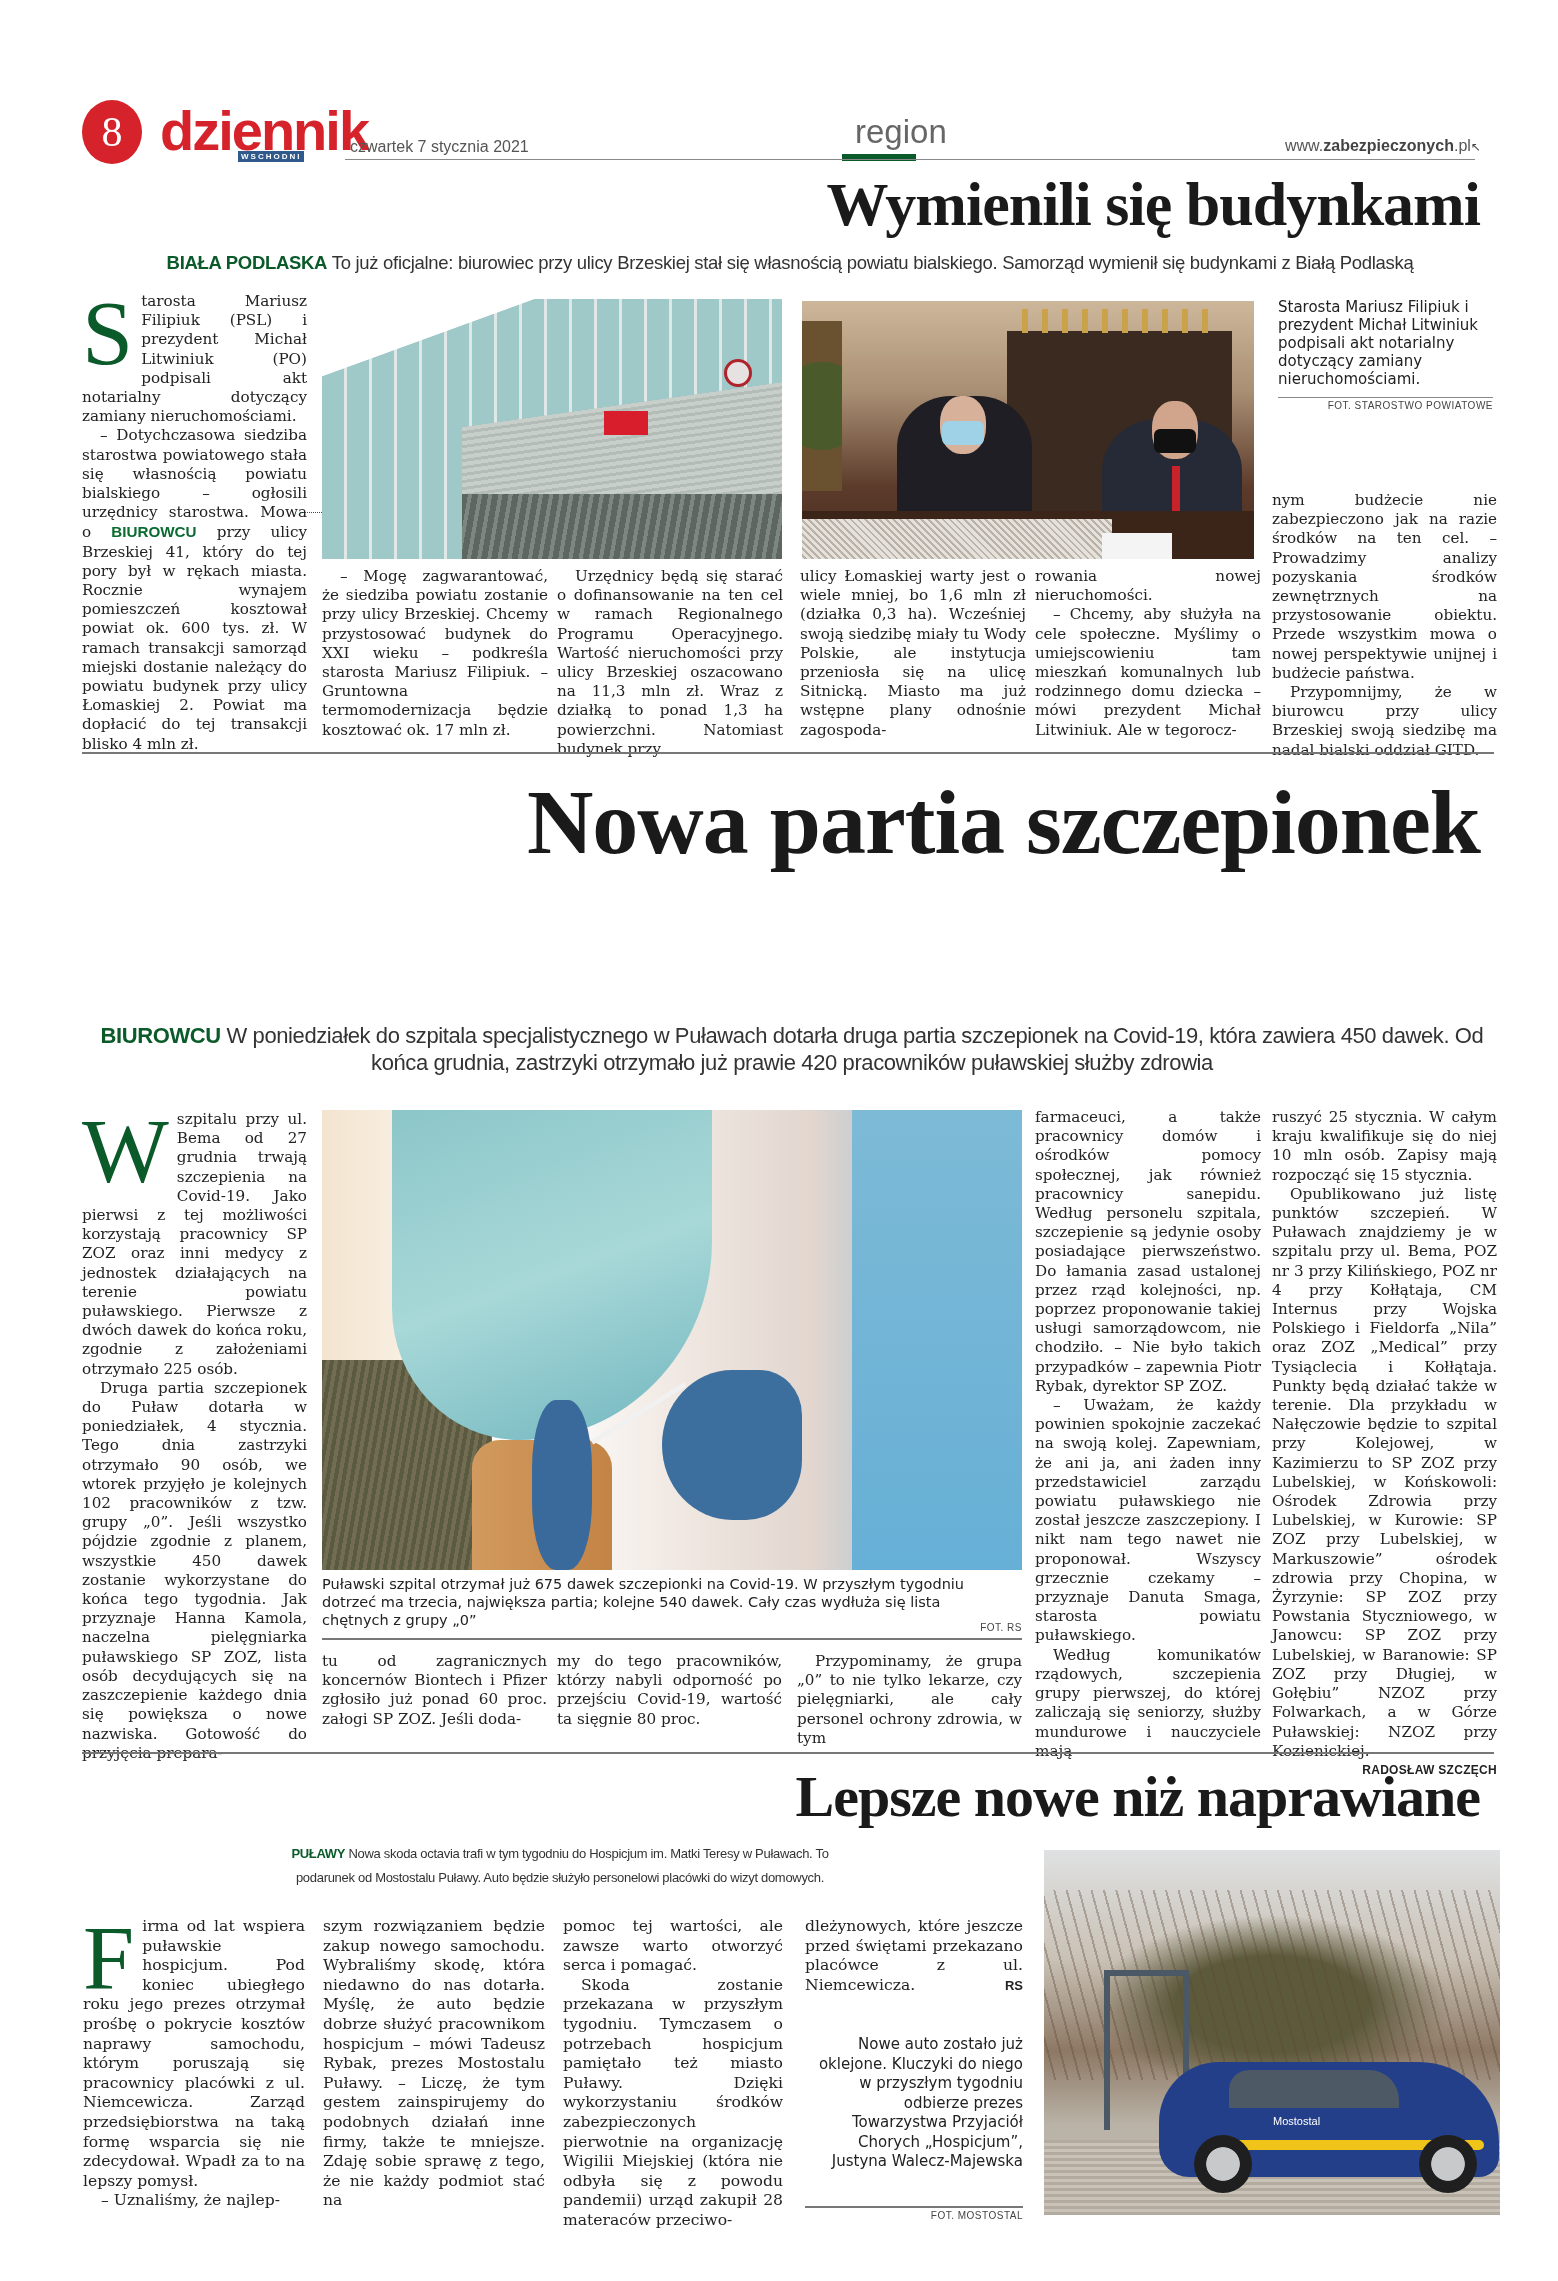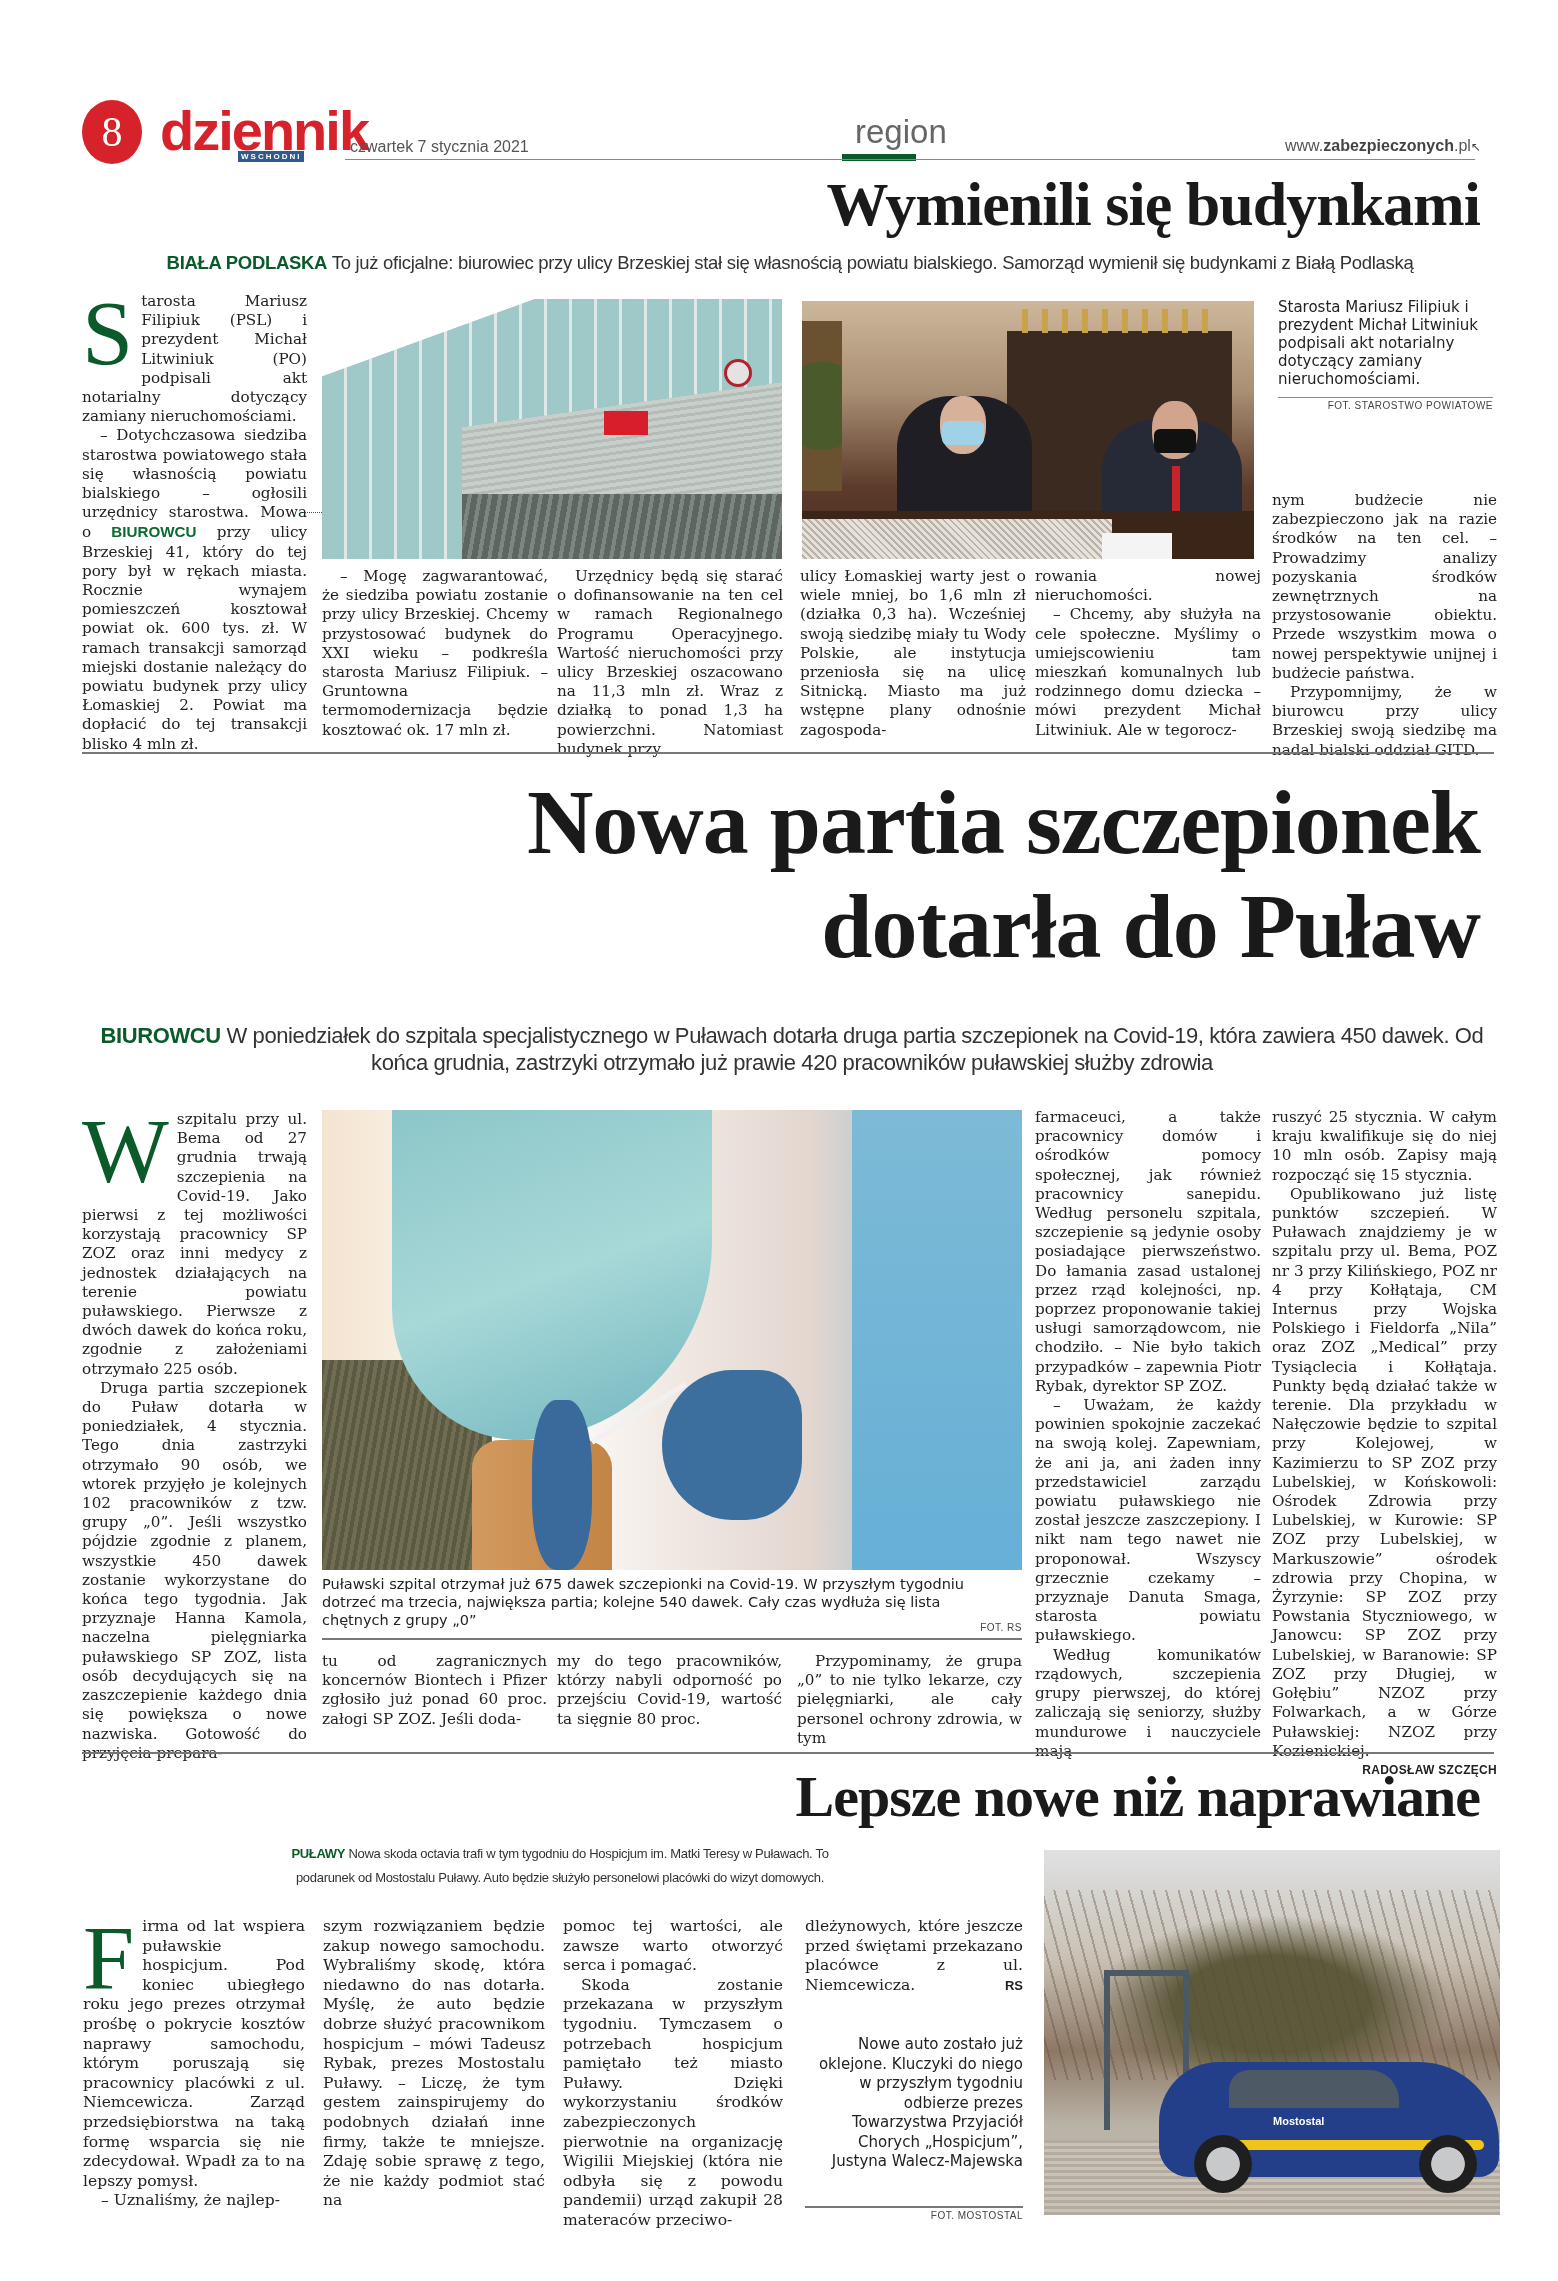--- a/index.html
+++ b/index.html
@@ -76,21 +76,21 @@
 
   .ph-car { background: linear-gradient(180deg, #dfe1e2 0%, #c9c1b5 30%, #8d7864 55%, #b9b2a6 75%, #c3bdb2 100%); }
   .ph-car .trees { left: 0; top: 40px; width: 100%; height: 190px; background: repeating-linear-gradient(75deg, transparent 0 10px, rgba(90,70,55,0.35) 10px 12px), radial-gradient(ellipse at 50% 60%, #5d5a3c 0 30%, transparent 55%); }
   .ph-car .frame { left: 60px; top: 120px; width: 85px; height: 160px; border: 6px solid #4b5966; border-bottom: none; }
   .ph-car .ground { left: 0; top: 290px; width: 100%; height: 75px; background: repeating-linear-gradient(0deg, #b3aba0 0 3px, #c9c2b6 3px 6px); }
   .ph-car .body { left: 115px; top: 212px; width: 340px; height: 115px; background: #233f8a; border-radius: 60px 80px 20px 30px; }
   .ph-car .window { left: 185px; top: 220px; width: 170px; height: 38px; background: #4d5a66; border-radius: 20px 30px 0 0; }
   .ph-car .stripe { left: 190px; top: 290px; width: 250px; height: 10px; background: #f0c419; border-radius: 6px; }
   .ph-car .wheel1 { left: 150px; top: 285px; width: 58px; height: 58px; border-radius: 50%; background: radial-gradient(circle, #c7c9cb 0 40%, #1f1f1f 42%); }
   .ph-car .wheel2 { left: 375px; top: 285px; width: 58px; height: 58px; border-radius: 50%; background: radial-gradient(circle, #c7c9cb 0 40%, #1f1f1f 42%); }
-  .ph-car .logo-txt { left: 200px; top: 265px; color: #fff; font-family: "Liberation Sans", sans-serif; font-size: 11px; font-weight: bold; padding-left: 29px; }
+  .ph-car .logo-txt { left: 200px; top: 265px; color: #fff; font-family: "Liberation Sans", sans-serif; font-size: 11px; font-weight: normal; padding-left: 29px; }
 
   .dotted-link { border-top: 1px dotted #0a6a30; height: 0; }
 </style>
 </head>
 <body>
 
 <div class="abs page-num">8</div>
 <div class="abs logo">dziennik</div>
 <div class="abs logo-sub">WSCHODNI</div>
 <div class="abs date">czwartek 7 stycznia 2021</div>
@@ -151,21 +151,20 @@
 </div>
 <div class="abs col" style="left:1272px;top:491px;width:225px;">
   <p class="first">nym budżecie nie zabezpieczono jak na razie środków na ten cel. – Prowadzimy analizy pozyskania środków zewnętrznych na przystosowanie obiektu. Przede wszystkim mowa o nowej perspektywie unijnej i budżecie państwa.</p>
   <p>Przypomnijmy, że w biurowcu przy ulicy Brzeskiej swoją siedzibę ma nadal bialski oddział GITD.</p>
 </div>
 
 <div class="abs hr" style="left:82px;top:752px;width:1412px;"></div>
 
 <div class="abs h1" style="left:80px;top:770px;width:1400px;font-size:92px;line-height:104px;">
   <div>Nowa partia szczepionek</div>
-  <div>dotarła do Puław</div>
 </div>
 <div class="abs lead" style="left:92px;top:1022px;width:1400px;font-size:22px;line-height:27px;letter-spacing:-0.4px;"><span class="kicker">BIUROWCU</span> <span>W poniedziałek do szpitala specjalistycznego w Puławach dotarła druga partia szczepionek na Covid-19, która zawiera 450 dawek. Od końca grudnia, zastrzyki otrzymało już prawie 420 pracowników puławskiej służby zdrowia</span></div>
 
 <div class="abs col" style="left:82px;top:1110px;width:225px;">
   <p class="first"><span class="dropcap">W</span><span>szpitalu przy ul. Bema od 27 grudnia trwają szczepienia na Covid-19. Jako pierwsi z tej możliwości korzystają pracownicy SP ZOZ oraz inni medycy z jednostek działających na terenie powiatu puławskiego. Pierwsze z dwóch dawek do końca roku, zgodnie z założeniami otrzymało 225 osób.</span></p>
   <p>Druga partia szczepionek do Puław dotarła w poniedziałek, 4 stycznia. Tego dnia zastrzyki otrzymało 90 osób, we wtorek przyjęło je kolejnych 102 pracowników z tzw. grupy „0”. Jeśli wszystko pójdzie zgodnie z planem, wszystkie 450 dawek zostanie wykorzystane do końca tego tygodnia. Jak przyznaje Hanna Kamola, naczelna pielęgniarka puławskiego SP ZOZ, lista osób decydujących się na zaszczepienie każdego dnia się powiększa o nowe nazwiska. Gotowość do przyjęcia prepara-</p>
 </div>
 
 <div class="abs photo ph-vaccine" style="left:322px;top:1110px;width:700px;height:460px;">
   <div class="abs sweater"></div>

